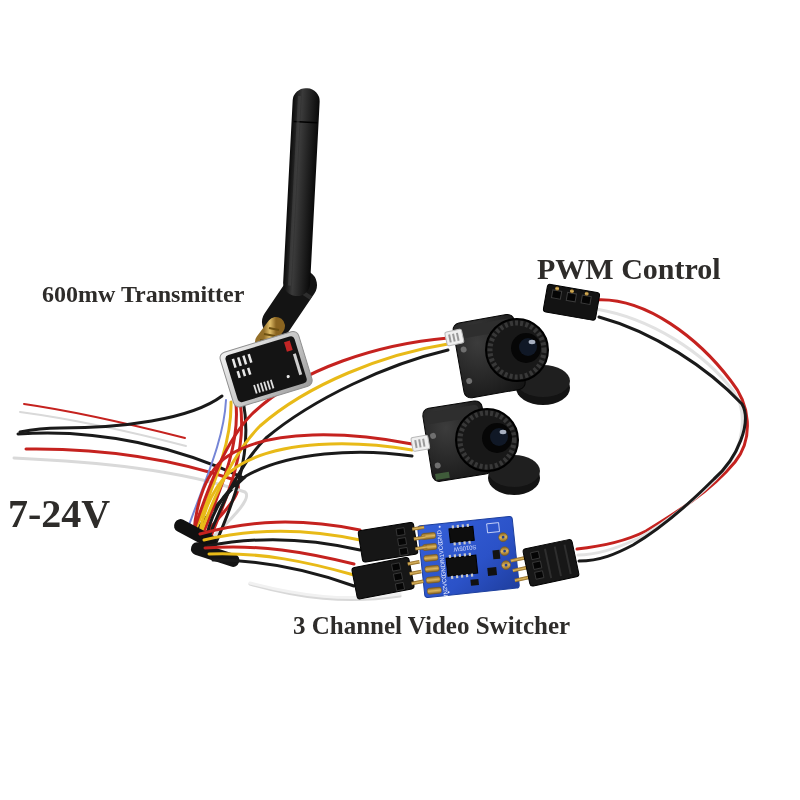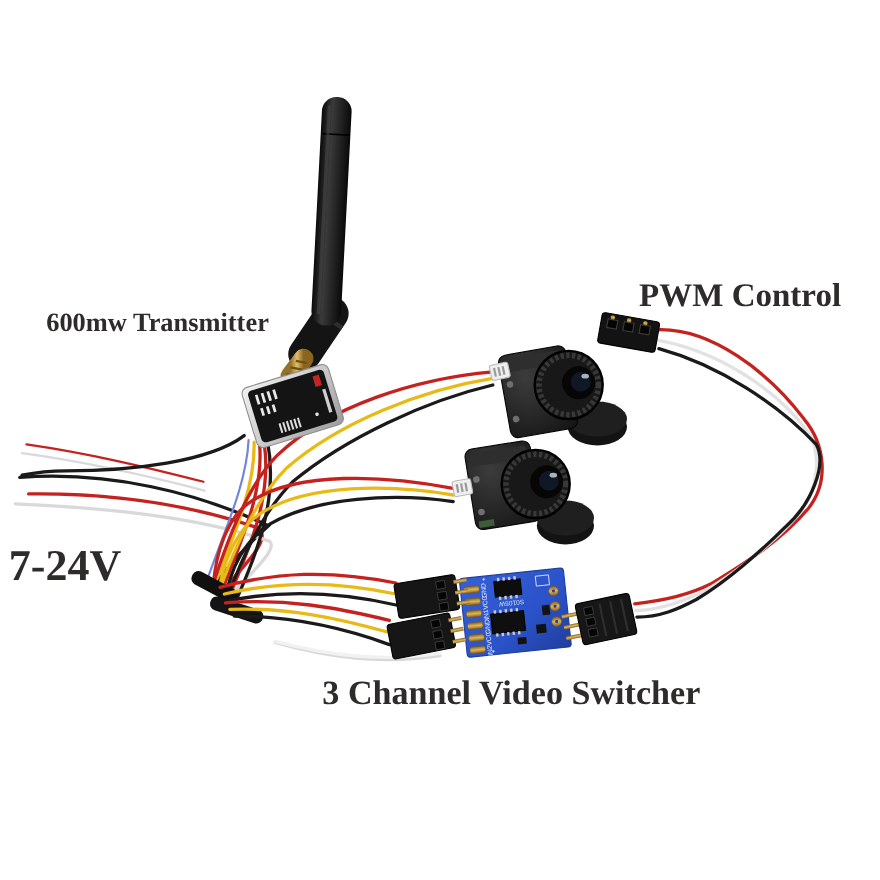--- a/index.html
+++ b/index.html
@@ -295,19 +295,19 @@
     <rect x="533" y="549" width="8" height="7" fill="#050505" stroke="#3c3c3c" stroke-width="0.8"></rect>
     <rect x="533" y="559" width="8" height="7" fill="#050505" stroke="#3c3c3c" stroke-width="0.8"></rect>
     <rect x="533" y="569" width="8" height="7" fill="#050505" stroke="#3c3c3c" stroke-width="0.8"></rect>
     <line x1="548" y1="548" x2="548" y2="578" stroke="#2e2e2e" stroke-width="2"></line>
     <line x1="558" y1="548" x2="558" y2="578" stroke="#2e2e2e" stroke-width="2"></line>
     <line x1="568" y1="548" x2="568" y2="578" stroke="#2e2e2e" stroke-width="2"></line>
   </g>
 </svg>
 
   <div class="label" style="left:42px;top:281px;font-size:24px;">600mw Transmitter</div>
-  <div class="label" style="left:537px;top:252px;font-size:30px;margin-left:44px;">PWM Control</div>
+  <div class="label" style="left:537px;top:252px;font-size:30px;">PWM Control</div>
   <div class="label" style="left:8px;top:482px;font-size:40px;width:192px;line-height:1.6;">
     <div>7-24V</div>
   </div>
-  <div class="label" style="left:293px;top:612px;font-size:31px;text-align:right;">3 Channel Video Switcher</div>
+  <div class="label" style="left:293px;top:612px;font-size:25px;text-align:right;">3 Channel Video Switcher</div>
 
 </div>
 
 </body></html>

